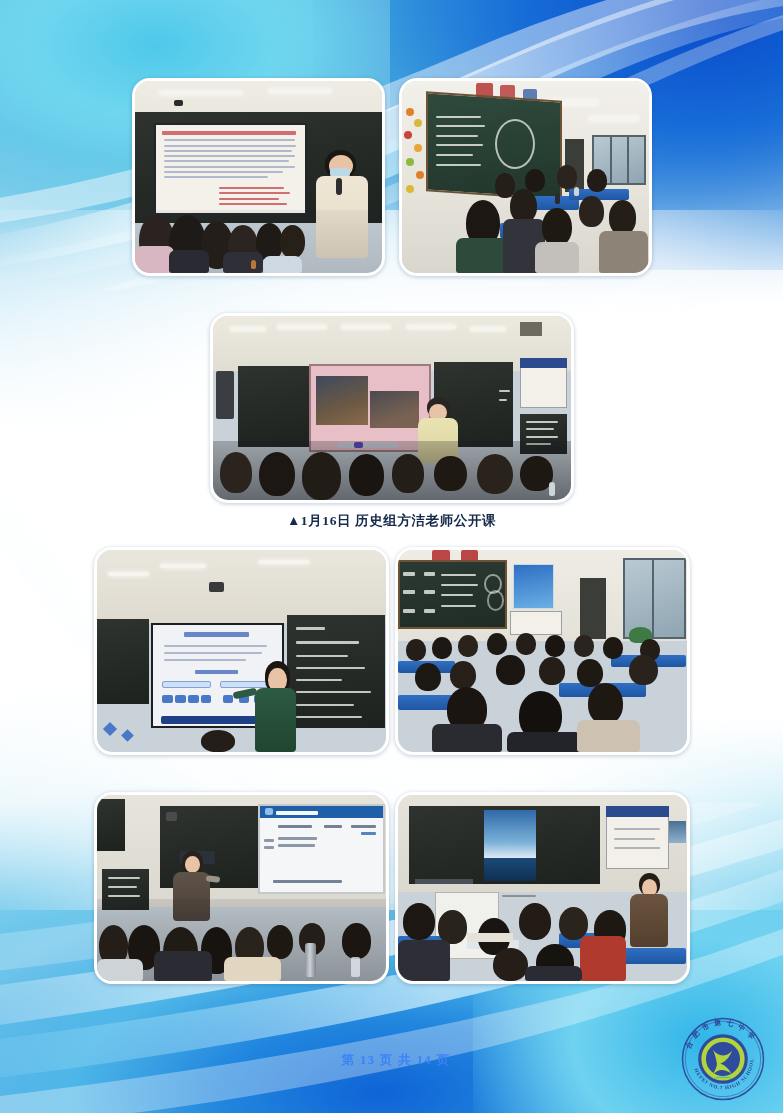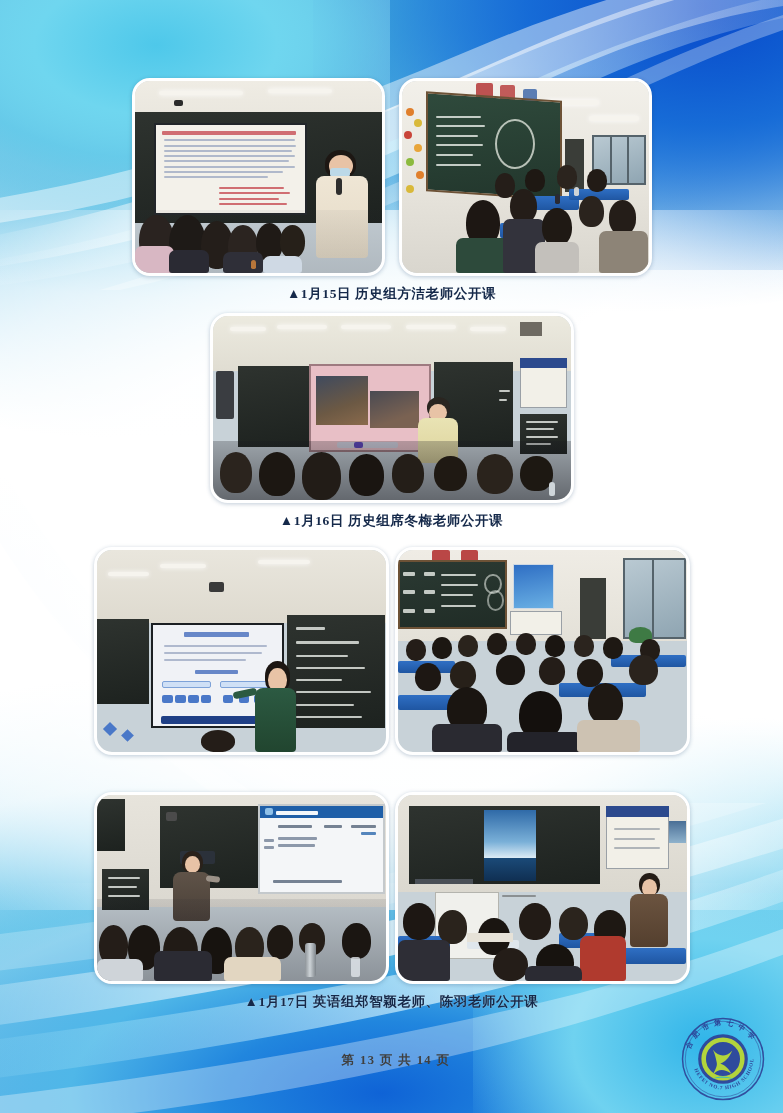--- a/index.html
+++ b/index.html
@@ -116,21 +116,21 @@
     text-shadow: 0 0 1px rgba(255,255,255,0.6);
   }
 
   .footer-pageno {
     position: absolute;
     left: 0; right: 0;
     text-align: center;
     font-family: "Liberation Serif", "DejaVu Serif", serif;
     font-weight: bold;
     font-size: 12.5px;
-    color: #404040;
+    color: #3b82f6;
     letter-spacing: 1.4px;
     margin-left: 9px;
   }
 
   
   #school-logo {
     position: absolute;
     right: 14px;
     bottom: 8px;
     width: 92px;
@@ -333,21 +333,20 @@
             <div class="head" style="left:38%;top:48%;width:8%;height:13%;background:#251e19;"></div>
             <div class="head" style="left:50%;top:46%;width:8%;height:12%;background:#1e1813;"></div>
             <div class="head" style="left:63%;top:44%;width:8%;height:12%;background:#2b241e;"></div>
             <div class="head" style="left:75%;top:46%;width:8%;height:12%;background:#221b16;"></div>
             <div class="bottle" style="left:62%;top:59%;width:5px;height:10px;background:#2a2a33;"></div>
             <div class="bottle" style="left:70%;top:55%;width:5px;height:9px;background:#cfd3d6;"></div>
           </div>
         </div>
 
       </div>
-      <div class="caption">▲1月15日  历史组方洁老师公开课</div>
     </div>
 
     <div class="section" id="sec2" style="top:313px;">
       <div class="photo-row">
 
         <div class="photo" style="width:364px;height:190px;">
           <div class="scene">
             <div class="wall" style="height:30%;background:linear-gradient(180deg,#eceadf 0%,#e0ddd2 100%);"></div>
             <div class="ceiling-lamp" style="left:5%;top:6%;width:10%;"></div>
             <div class="ceiling-lamp" style="left:18%;top:5%;width:14%;"></div>
@@ -391,21 +390,21 @@
             <div class="head" style="left:38%;bottom:2%;width:10%;height:23%;background:#1a1511;"></div>
             <div class="head" style="left:50%;bottom:4%;width:9%;height:21%;background:#241e18;"></div>
             <div class="head" style="left:62%;bottom:5%;width:9%;height:19%;background:#1f1913;"></div>
             <div class="head" style="left:74%;bottom:3%;width:10%;height:22%;background:#2a231c;"></div>
             <div class="head" style="left:86%;bottom:5%;width:9%;height:19%;background:#1d1812;"></div>
             <div class="bottle" style="left:94%;bottom:2%;width:6px;height:14px;background:#cfd6da;"></div>
           </div>
         </div>
 
       </div>
-      <div class="caption">▲1月16日  历史组席冬梅老师公开课</div>
+      <div class="caption">▲1月16日  历史组方洁老师公开课</div>
     </div>
 
     <div class="section" id="sec3" style="top:547px;">
       <div class="photo-row" style="gap:6px;">
 
         <div class="photo" style="width:295px;height:208px;">
           <div class="scene">
             <div class="wall" style="height:36%;background:linear-gradient(180deg,#e9e6dd 0%,#dedacf 100%);"></div>
             <div class="ceiling-lamp" style="left:4%;top:11%;width:14%;"></div>
             <div class="ceiling-lamp" style="left:22%;top:7%;width:16%;"></div>
@@ -614,21 +613,20 @@
             <div class="head" style="left:48%;top:80%;width:13%;height:20%;background:#17130f;"></div>
             <div class="head" style="left:33%;top:82%;width:12%;height:18%;background:#241d18;"></div>
             <div class="body-coat" style="left:0%;top:78%;width:18%;height:22%;background:#2e2e36;"></div>
             <div class="body-coat" style="left:63%;top:76%;width:16%;height:24%;background:#b03a2e;"></div>
             <div class="body-coat" style="left:44%;top:92%;width:20%;height:8%;background:#2b2b33;"></div>
             <div style="position:absolute;left:24%;top:74%;width:16%;height:5%;background:#e6e2d8;"></div>
           </div>
         </div>
 
       </div>
-      <div class="caption">▲1月17日  英语组郑智颖老师、陈羽老师公开课</div>
     </div>
 
     <div class="footer-pageno" style="top:1052px;">第 13 页 共 14 页</div>
 
   </div>
 
   <div id="school-logo">
     <svg viewBox="0 0 100 100" width="92" height="92">
       <defs>
         <path id="arcTop" d="M 50,50 m -37,0 a 37,37 0 1 1 74,0" fill="none"></path>

